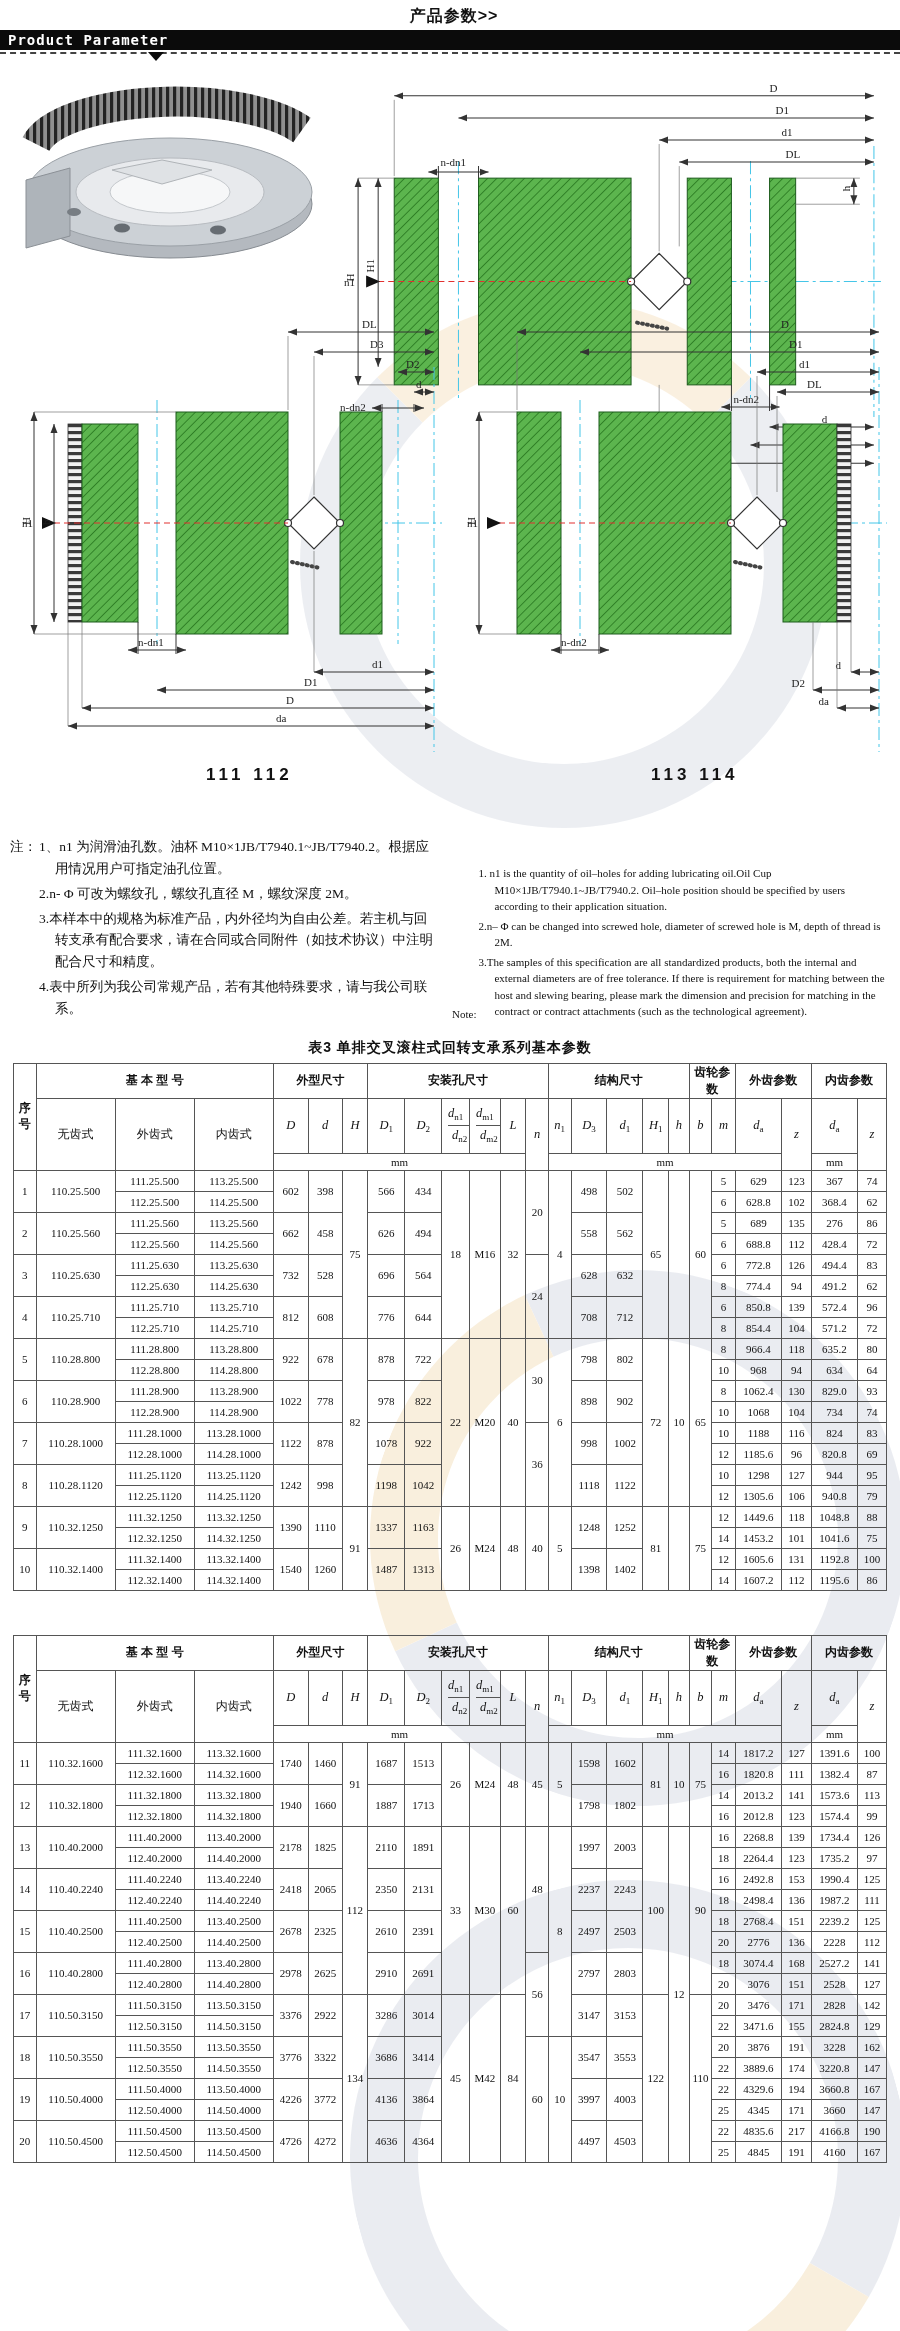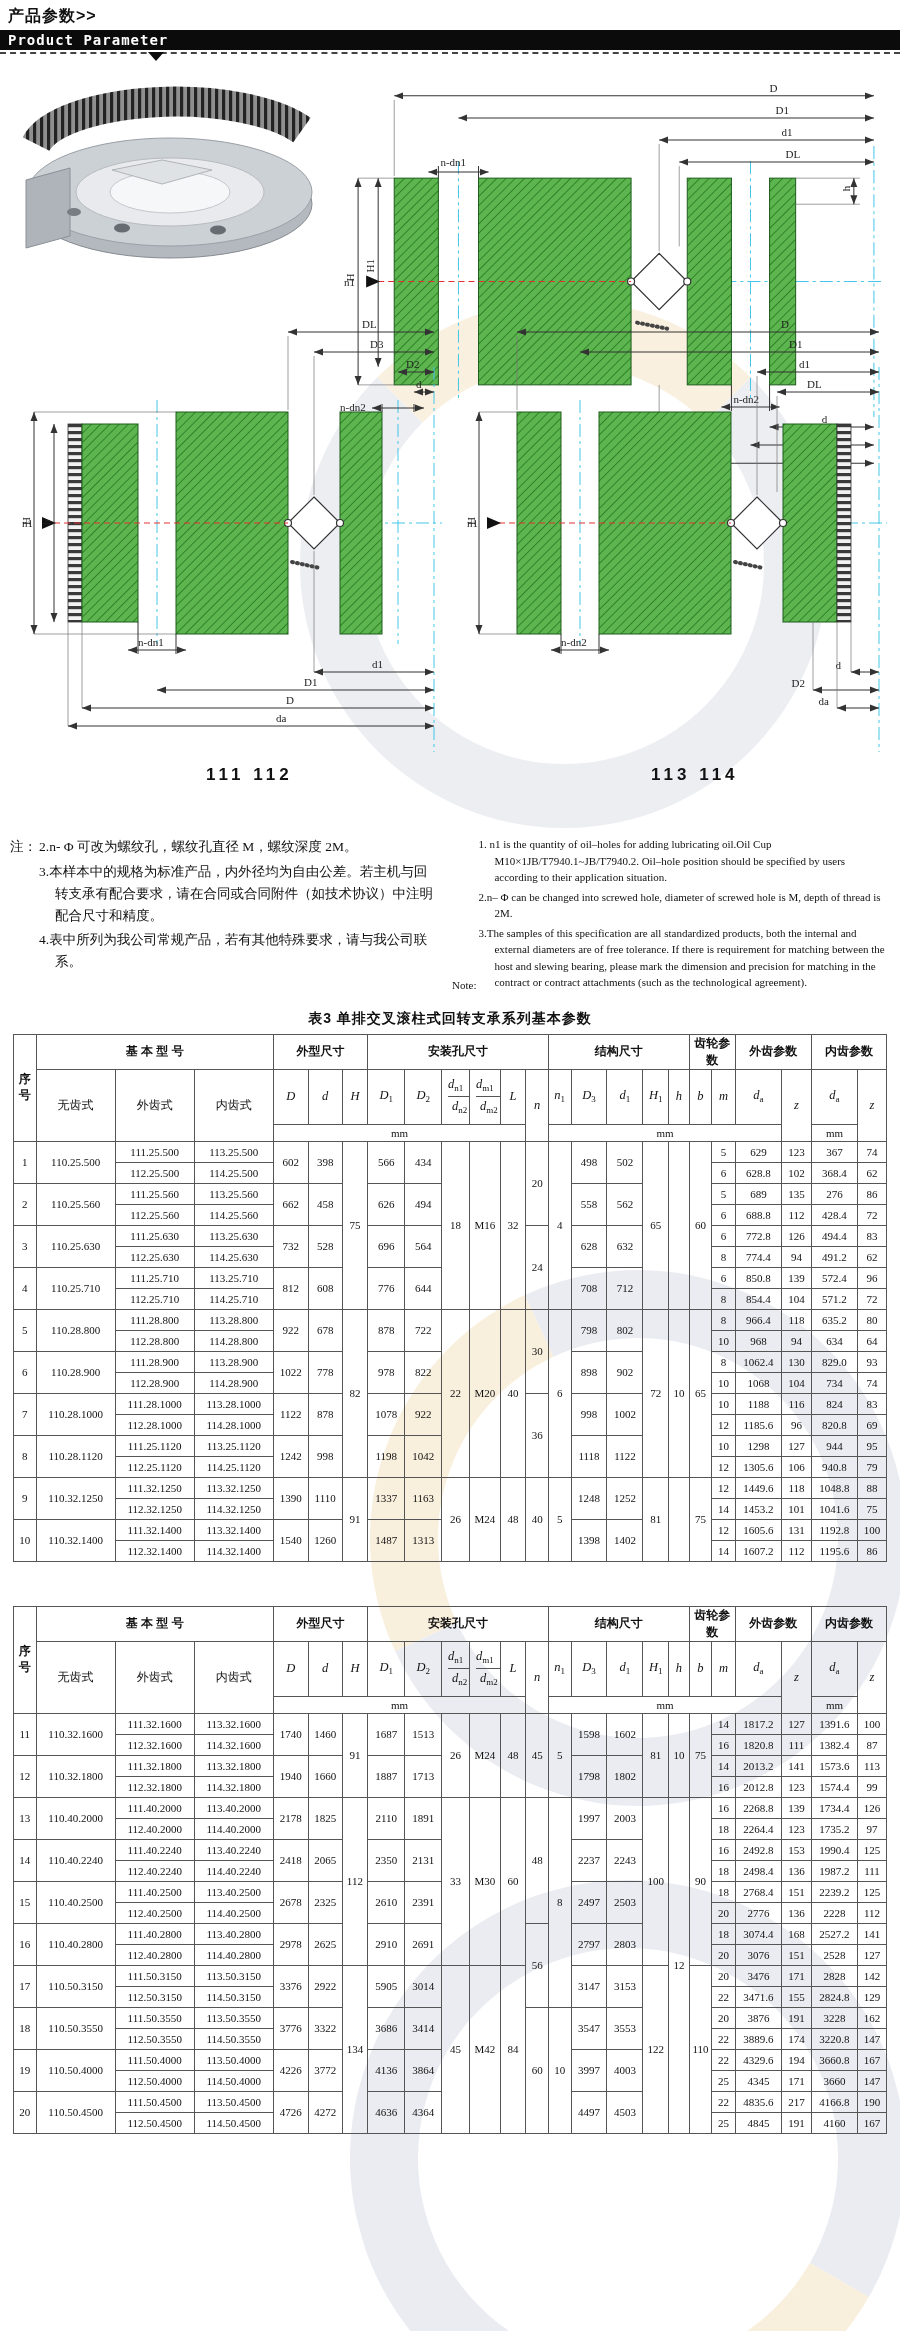--- a/index.html
+++ b/index.html
@@ -1,20 +1,20 @@
 <!DOCTYPE html>
 <html><head>
 <meta charset="utf-8">
 <style>
   html,body{margin:0;padding:0;background:#fff;}
   .page{position:relative;width:900px;height:2331px;background:#fff;overflow:hidden;
         font-family:"Liberation Sans",sans-serif;color:#111;}
   
   .hdr{position:relative;padding:6px 0 0 0;z-index:2;}
-  .hdr-cn{font-size:16px;font-weight:bold;padding-left:8px;letter-spacing:1px;}
+  .hdr-cn{font-size:16px;font-weight:bold;padding-left:8px;letter-spacing:1px;text-align:center;}
   .hdr-bar{margin-top:3px;background:#0b0b0b;color:#fff;height:20px;line-height:20px;
            font-family:"DejaVu Sans Mono",monospace;font-size:14px;font-weight:bold;
            padding-left:8px;letter-spacing:1px;}
   .hdr-dash{position:relative;border-top:2px dashed #444;margin-top:2px;height:8px;}
   .tri{position:absolute;left:148px;top:-2px;width:0;height:0;
        border-left:8px solid transparent;border-right:8px solid transparent;border-top:9px solid #0b0b0b;}
   
   .wm{position:absolute;border-radius:50%;pointer-events:none;z-index:0;}
   #wm1{left:300px;top:300px;width:400px;height:400px;border:64px solid rgba(214,218,229,.45);border-top-color:rgba(246,228,199,.55);}
   #wm2{left:370px;top:1270px;width:400px;height:400px;border:68px solid rgba(214,218,229,.5);border-left-color:rgba(246,228,199,.6);transform:rotate(20deg);}
@@ -282,20 +282,21 @@
       <line class="dml" x1="382" y1="396" x2="424" y2="396"></line>
         <text class="dim" x="374" y="393" text-anchor="end">da</text>
       <text class="cap" x="196" y="468">113  114</text>
     </svg>
   </div>
 
   <div class="notes">
     <div class="note-col cn">
       <span class="note-pre">注：</span>
       <div class="note-items">
+        <p>1、n1 为润滑油孔数。油杯 M10×1JB/T7940.1~JB/T7940.2。根据应用情况用户可指定油孔位置。</p>
         <p>2.n- Φ 可改为螺纹孔，螺纹孔直径 M，螺纹深度 2M。</p>
         <p>3.本样本中的规格为标准产品，内外径均为自由公差。若主机与回转支承有配合要求，请在合同或合同附件（如技术协议）中注明配合尺寸和精度。</p>
         <p>4.表中所列为我公司常规产品，若有其他特殊要求，请与我公司联系。</p>
       </div>
     </div>
     <div class="note-col en">
       <span class="note-pre">Note:</span>
       <div class="note-items">
         <p>1. n1 is the quantity of oil–holes for adding lubricating oil.Oil Cup M10×1JB/T7940.1~JB/T7940.2. Oil–hole position should be specified by users according to their application situation.</p>
         <p>2.n– Φ can be changed into screwed hole, diameter of screwed hole is M, depth of thread is 2M.</p>
@@ -937,21 +938,21 @@
             <td>127</td>
           </tr>
           <tr>
             <td rowspan="2">17</td>
             <td class="mod" rowspan="2">110.50.3150</td>
             <td class="mod">111.50.3150</td>
             <td class="mod">113.50.3150</td>
             <td rowspan="2">3376</td>
             <td rowspan="2">2922</td>
             <td rowspan="8">134</td>
-            <td rowspan="2">5905</td>
+            <td rowspan="2">3286</td>
             <td rowspan="2">3014</td>
             <td rowspan="8">45</td>
             <td rowspan="8">M42</td>
             <td rowspan="8">84</td>
             <td rowspan="2">3147</td>
             <td rowspan="2">3153</td>
             <td rowspan="8">122</td>
             <td rowspan="8">110</td>
             <td>20</td>
             <td>3476</td>

